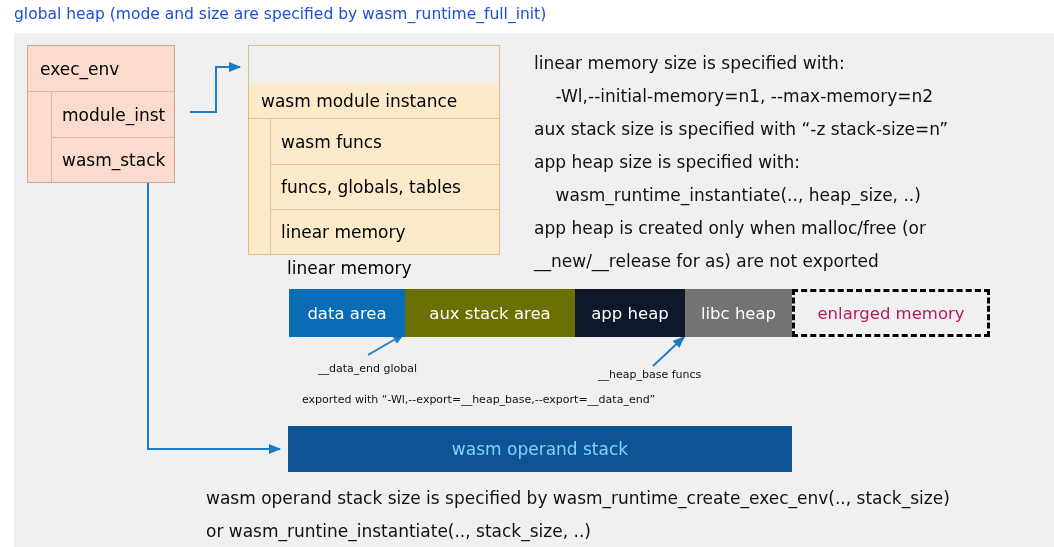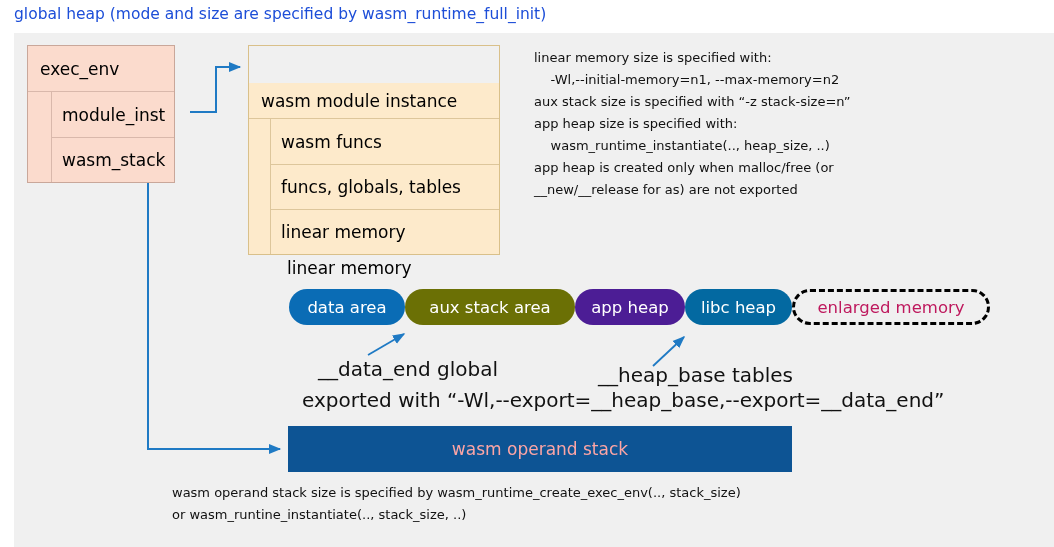--- a/index.html
+++ b/index.html
@@ -121,22 +121,22 @@
     height: 45px;
     background: #fdeacb;
   }
   #wmi .row + .row {
     border-top: 1px solid #ddc69b;
   }
 
   
   .note {
     position: absolute;
-    font-size: 13px;
-    line-height: 22px;
+    font-size: 17px;
+    line-height: 33px;
     white-space: pre;
     color: #111111;
   }
   #note-right {
     left: 534px;
     top: 47px;
   }
 
   
   #lm-label {
@@ -154,57 +154,56 @@
     display: flex;
   }
   #membar .seg {
     box-sizing: border-box;
     display: flex;
     align-items: center;
     justify-content: center;
     color: #ffffff;
     font-size: 16.5px;
     white-space: nowrap;
-    height: 36px;
-    border-radius: 18px;
+    height: 48px;
   }
   #membar .seg.dashed {
     background: #f0f0f0;
     color: #be185d;
     border: 3px dashed #000000;
   }
 
   
   #opstack {
     position: absolute;
     left: 288px;
     top: 426px;
     width: 504px;
     height: 46px;
     background: #0d5494;
     display: flex;
     align-items: center;
     justify-content: center;
-    color: #fca5a5;
+    color: #7dd3fc;
     font-size: 17px;
     white-space: nowrap;
   }
 
   
   .anno {
     position: absolute;
-    font-size: 20px;
+    font-size: 11px;
     line-height: 24px;
     white-space: pre;
     color: #111111;
   }
   #anno-data-end   { left: 318px; top: 357px; }
   #anno-heap-base  { left: 598px; top: 363px; }
   #anno-export     { left: 302px; top: 388px; }
-  #note-bottom     { left: 172px; top: 482px; }
+  #note-bottom     { left: 206px; top: 482px; }
 </style>
 </head>
 <body>
 
 <div class="panel"></div>
 
 <div class="title">global heap (mode and size are specified by wasm_runtime_full_init)</div>
 
 <svg id="canvas" viewBox="0 0 1054 547" xmlns="http://www.w3.org/2000/svg">
   <defs>
@@ -265,25 +264,25 @@
 aux stack size is specified with “-z stack-size=n”
 app heap size is specified with:
     wasm_runtime_instantiate(.., heap_size, ..)
 app heap is created only when malloc/free (or
 __new/__release for as) are not exported</div>
 
 <div id="lm-label">linear memory</div>
 <div id="membar">
   <div class="seg" style="width: 116px; background: rgb(10, 108, 181);">data area</div>
   <div class="seg" style="width: 170px; background: rgb(107, 112, 5); text-align: right;">aux stack area</div>
-  <div class="seg" style="width: 110px; background: #4c1d95;">app heap</div>
-  <div class="seg" style="width: 107px; background: #0369a1;">libc heap</div>
+  <div class="seg" style="width: 110px; background: #0f172a;">app heap</div>
+  <div class="seg" style="width: 107px; background: #737373;">libc heap</div>
   <div class="seg dashed" style="width: 198px;">enlarged memory</div>
 </div>
 
 <div class="anno" id="anno-data-end">__data_end global</div>
-<div class="anno" id="anno-heap-base">__heap_base tables</div>
+<div class="anno" id="anno-heap-base">__heap_base funcs</div>
 <div class="anno" id="anno-export">exported with “-Wl,--export=__heap_base,--export=__data_end”</div>
 
 <div id="opstack" style="background: rgb(13, 84, 148);">wasm operand stack</div>
 
 <div class="note" id="note-bottom">wasm operand stack size is specified by wasm_runtime_create_exec_env(.., stack_size)
 or wasm_runtine_instantiate(.., stack_size, ..)</div>
 
 </body></html>

